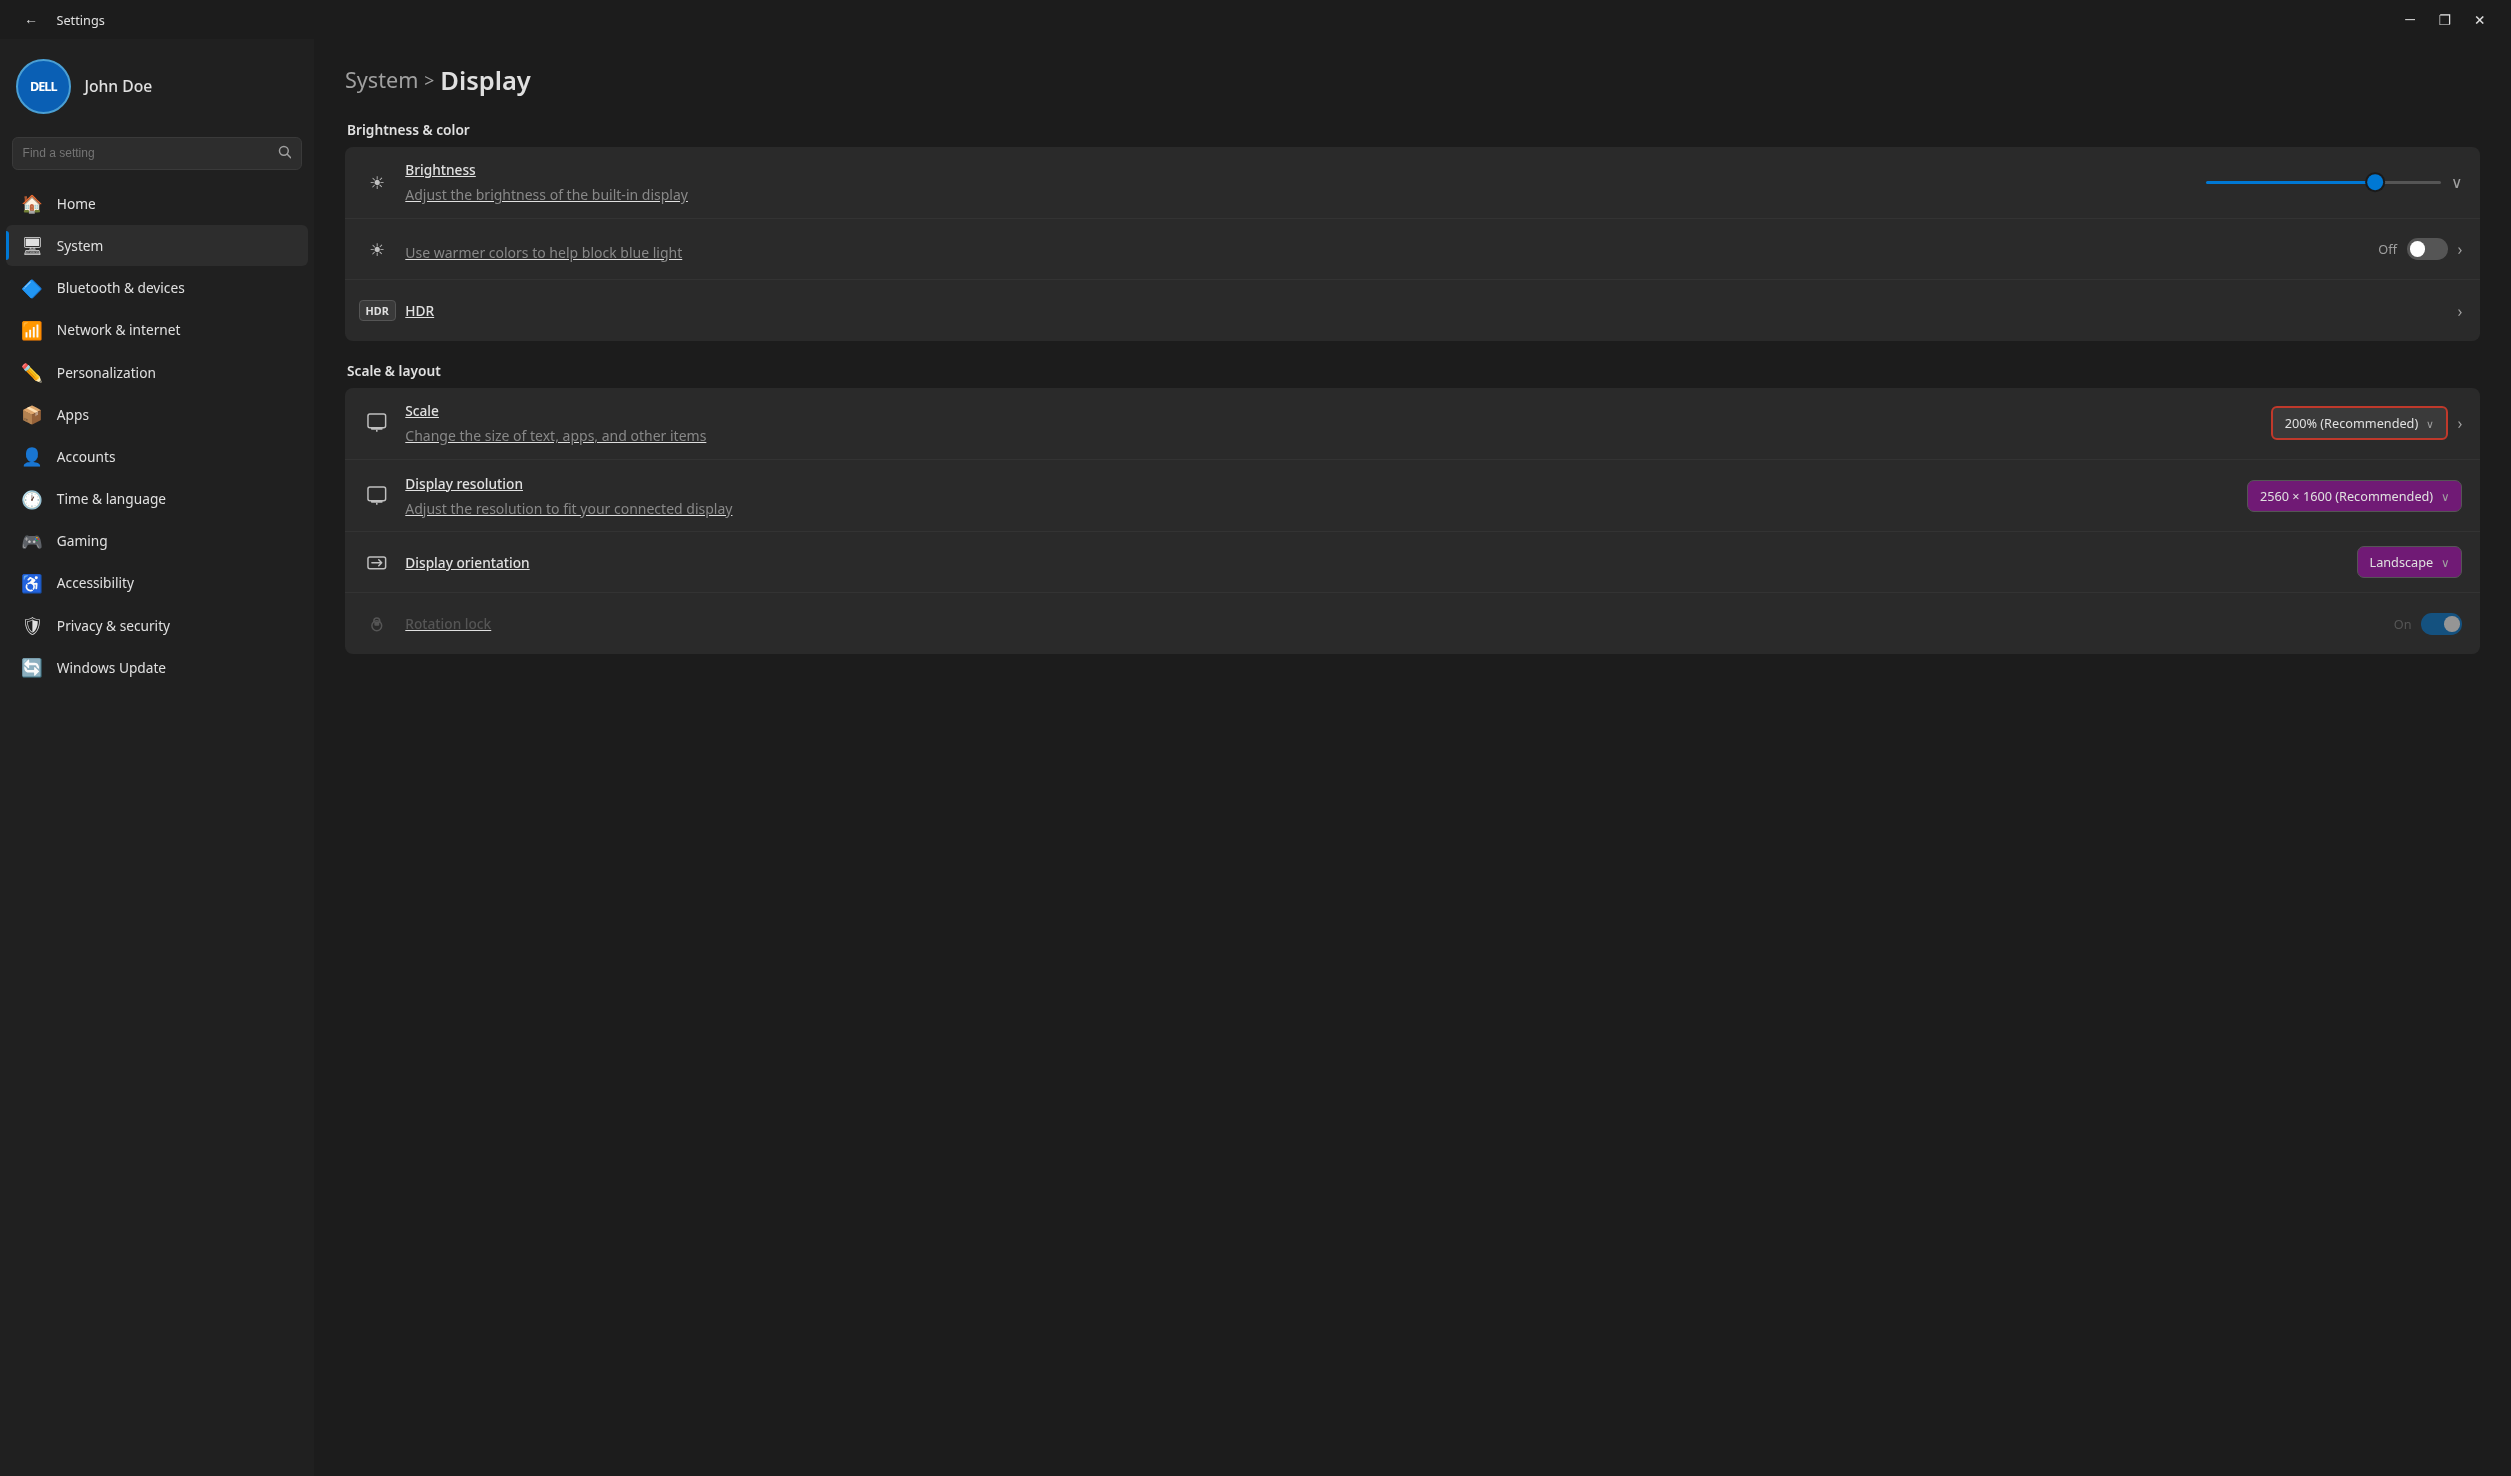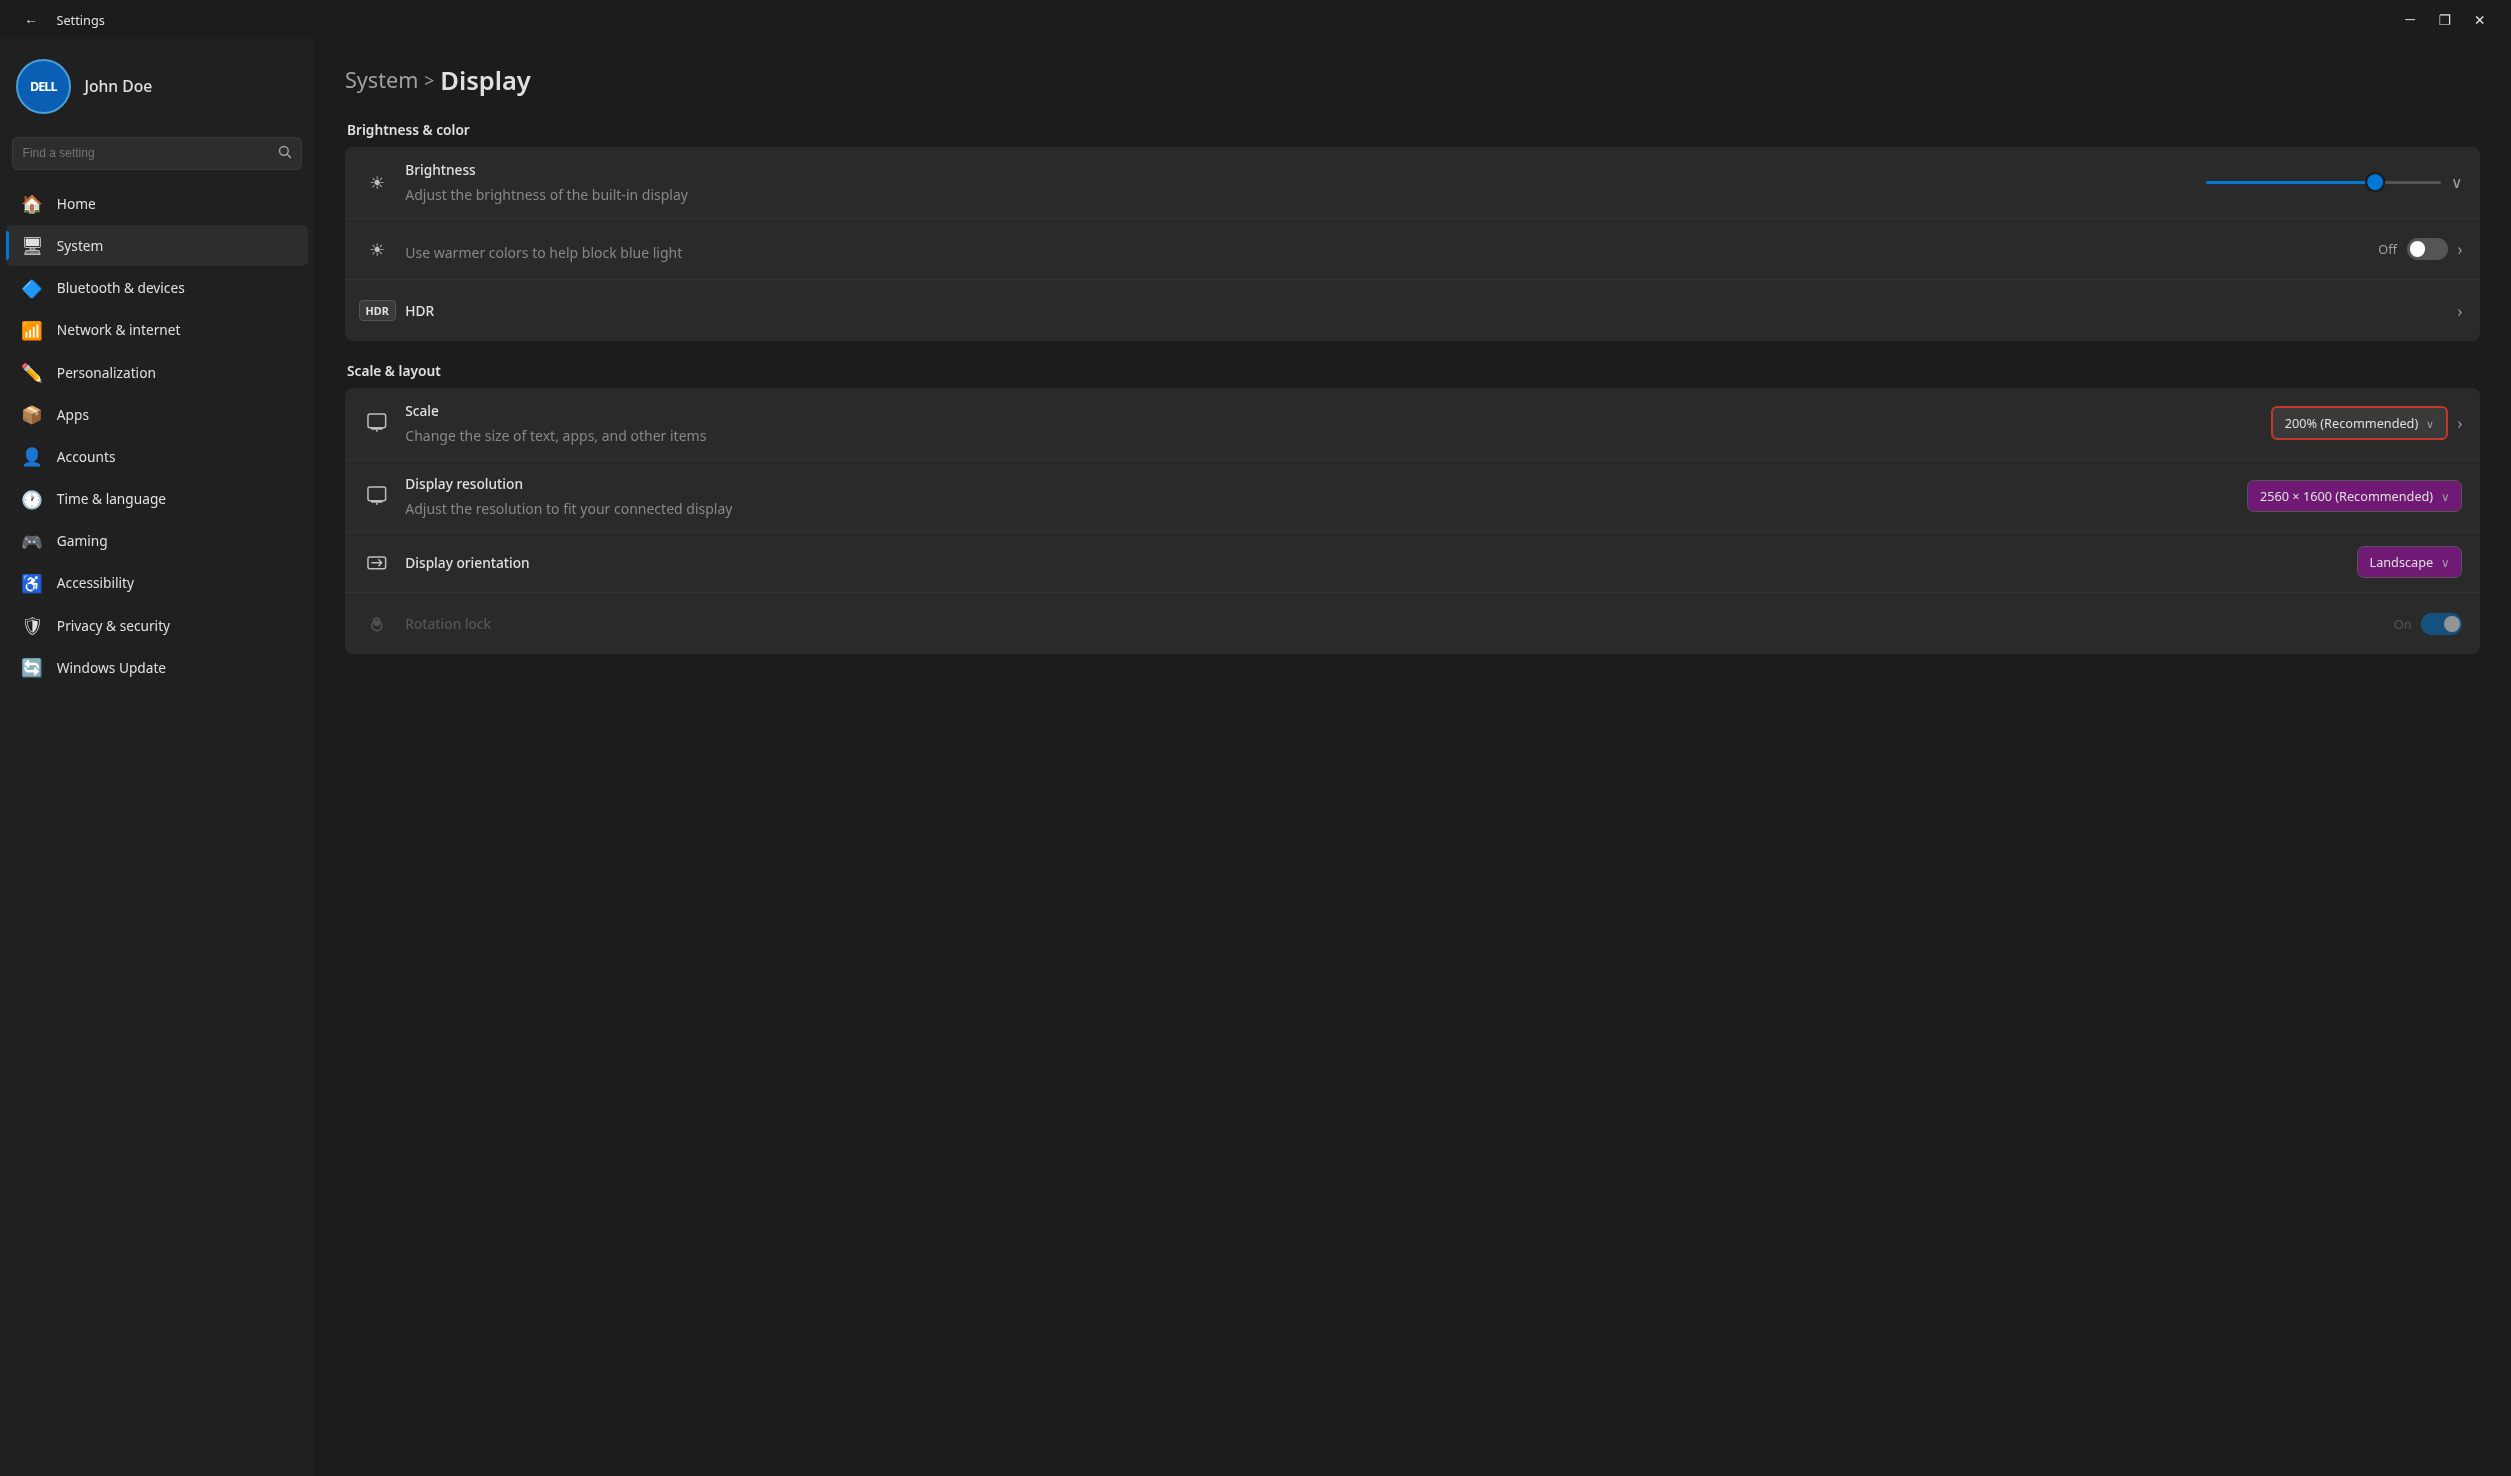--- a/index.html
+++ b/index.html
@@ -196,20 +196,21 @@
       height: 29px;
       display: flex;
       align-items: center;
       justify-content: center;
       font-size: 19.6px;
       color: #c0c0c0;
       flex-shrink: 0;
     }
     .settings-row-text {
       flex: 1;
+      text-decoration: underline;
     }
     .settings-row-title {
       font-size: 13.7px;
       font-weight: 500;
       color: #e0e0e0;
     }
     .settings-row-desc {
       font-size: 14px;
       color: #888;
       margin-top: 6px;

